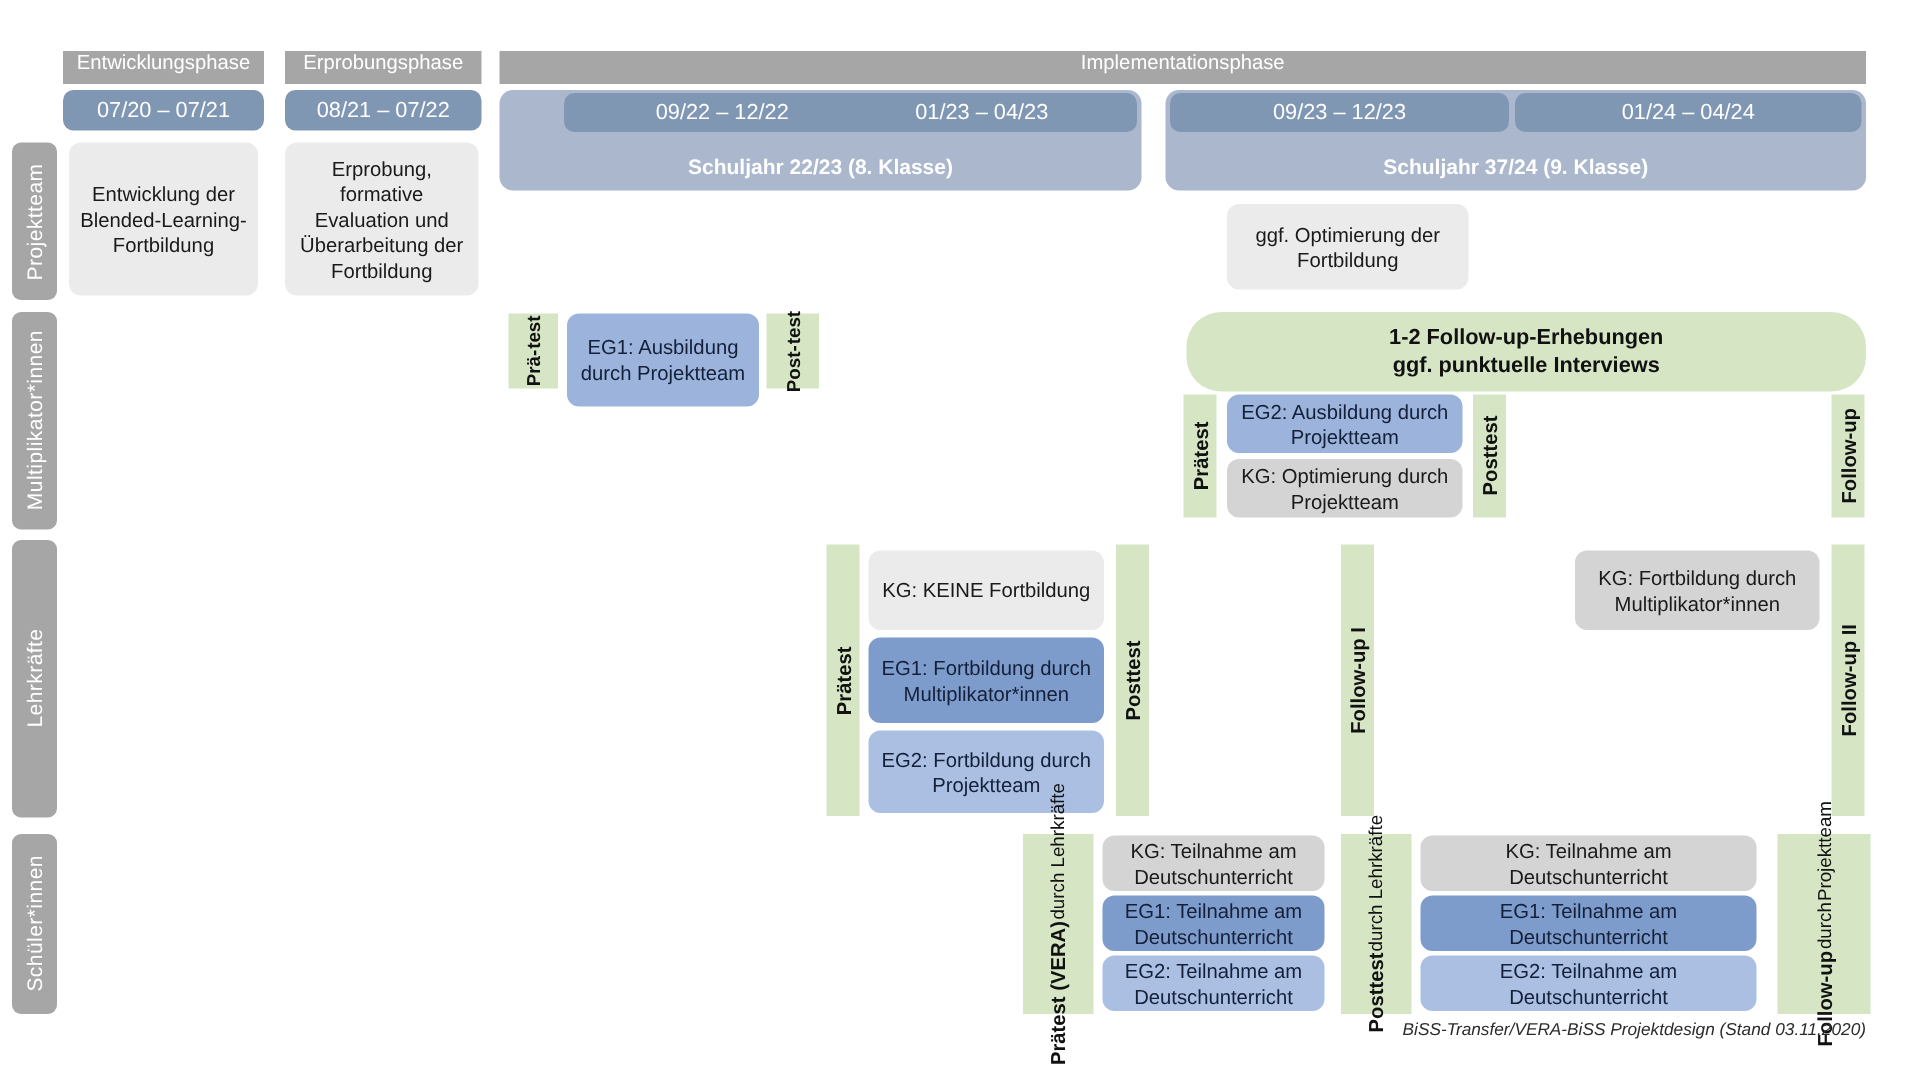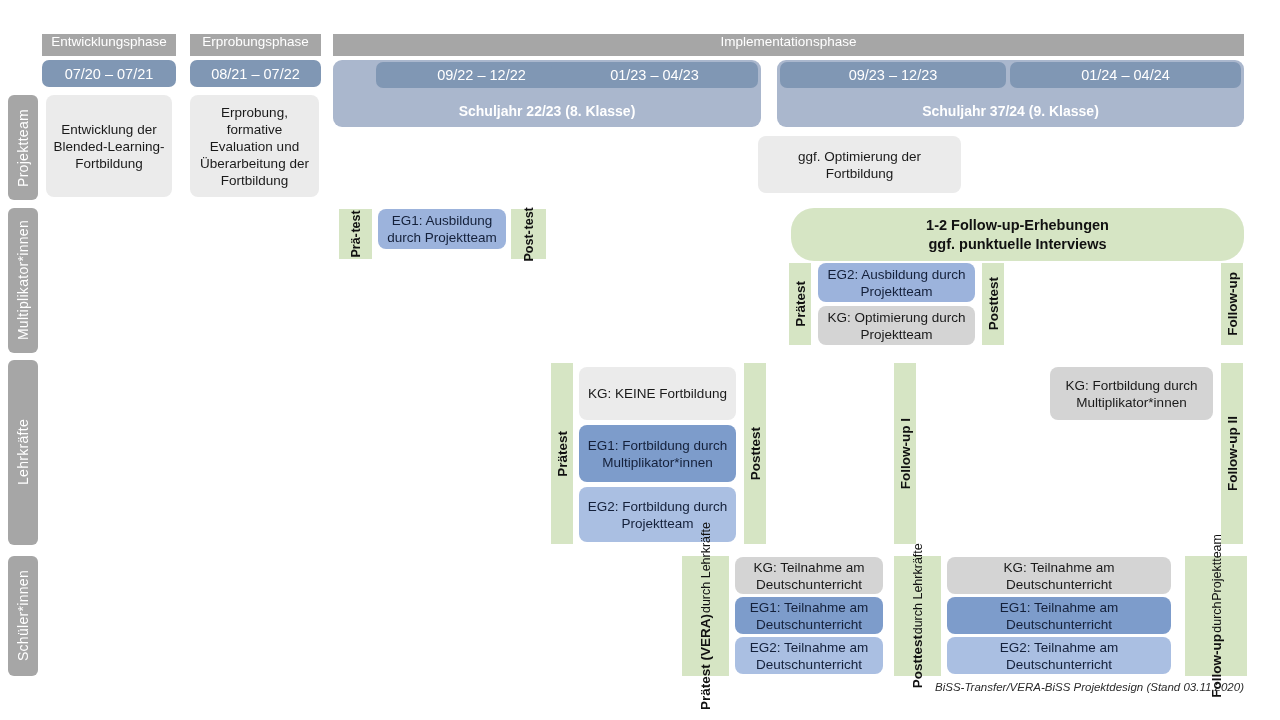--- a/index.html
+++ b/index.html
@@ -192,31 +192,31 @@
   <div class="abs rowlabel" style="left:8px; top:556px; width:30px; height:120px;">
     <span class="vtxt">Schüler*innen</span>
   </div>
 
   <div class="abs card grey-light" style="left:46px; top:95px; width:126px; height:102px;">
     <span>Entwicklung der Blended-Learning-Fortbildung</span>
   </div>
   <div class="abs card grey-light" style="left:190px; top:95px; width:129px; height:102px;">
     <span>Erprobung, formative Evaluation und Überarbeitung der Fortbildung</span>
   </div>
-  <div class="abs card grey-light" style="left:758px; top:136px; width:203px; height:57px;">
+  <div class="abs card grey-light" style="left:818px; top:136px; width:161px; height:57px;">
     <span>ggf. Optimierung der Fortbildung</span>
   </div>
 
   <div class="abs green" style="left:339px; top:209px; width:33px; height:50px;">
     <span class="vstack vsmall bold">
       <span class="vline">Prä-</span>
       <span class="vline">test</span>
     </span>
   </div>
-  <div class="abs card blue-mid" style="left:378px; top:209px; width:128px; height:40px;">
+  <div class="abs card blue-mid" style="left:378px; top:209px; width:128px; height:62px;">
     <span>EG1: Ausbildung durch Projektteam</span>
   </div>
   <div class="abs green" style="left:511px; top:209px; width:35px; height:50px;">
     <span class="vstack vsmall bold">
       <span class="vline">Post-</span>
       <span class="vline">test</span>
     </span>
   </div>
 
   <div class="abs greenbanner" style="left:791px; top:208px; width:453px; height:53px;border-radius:23px;">

